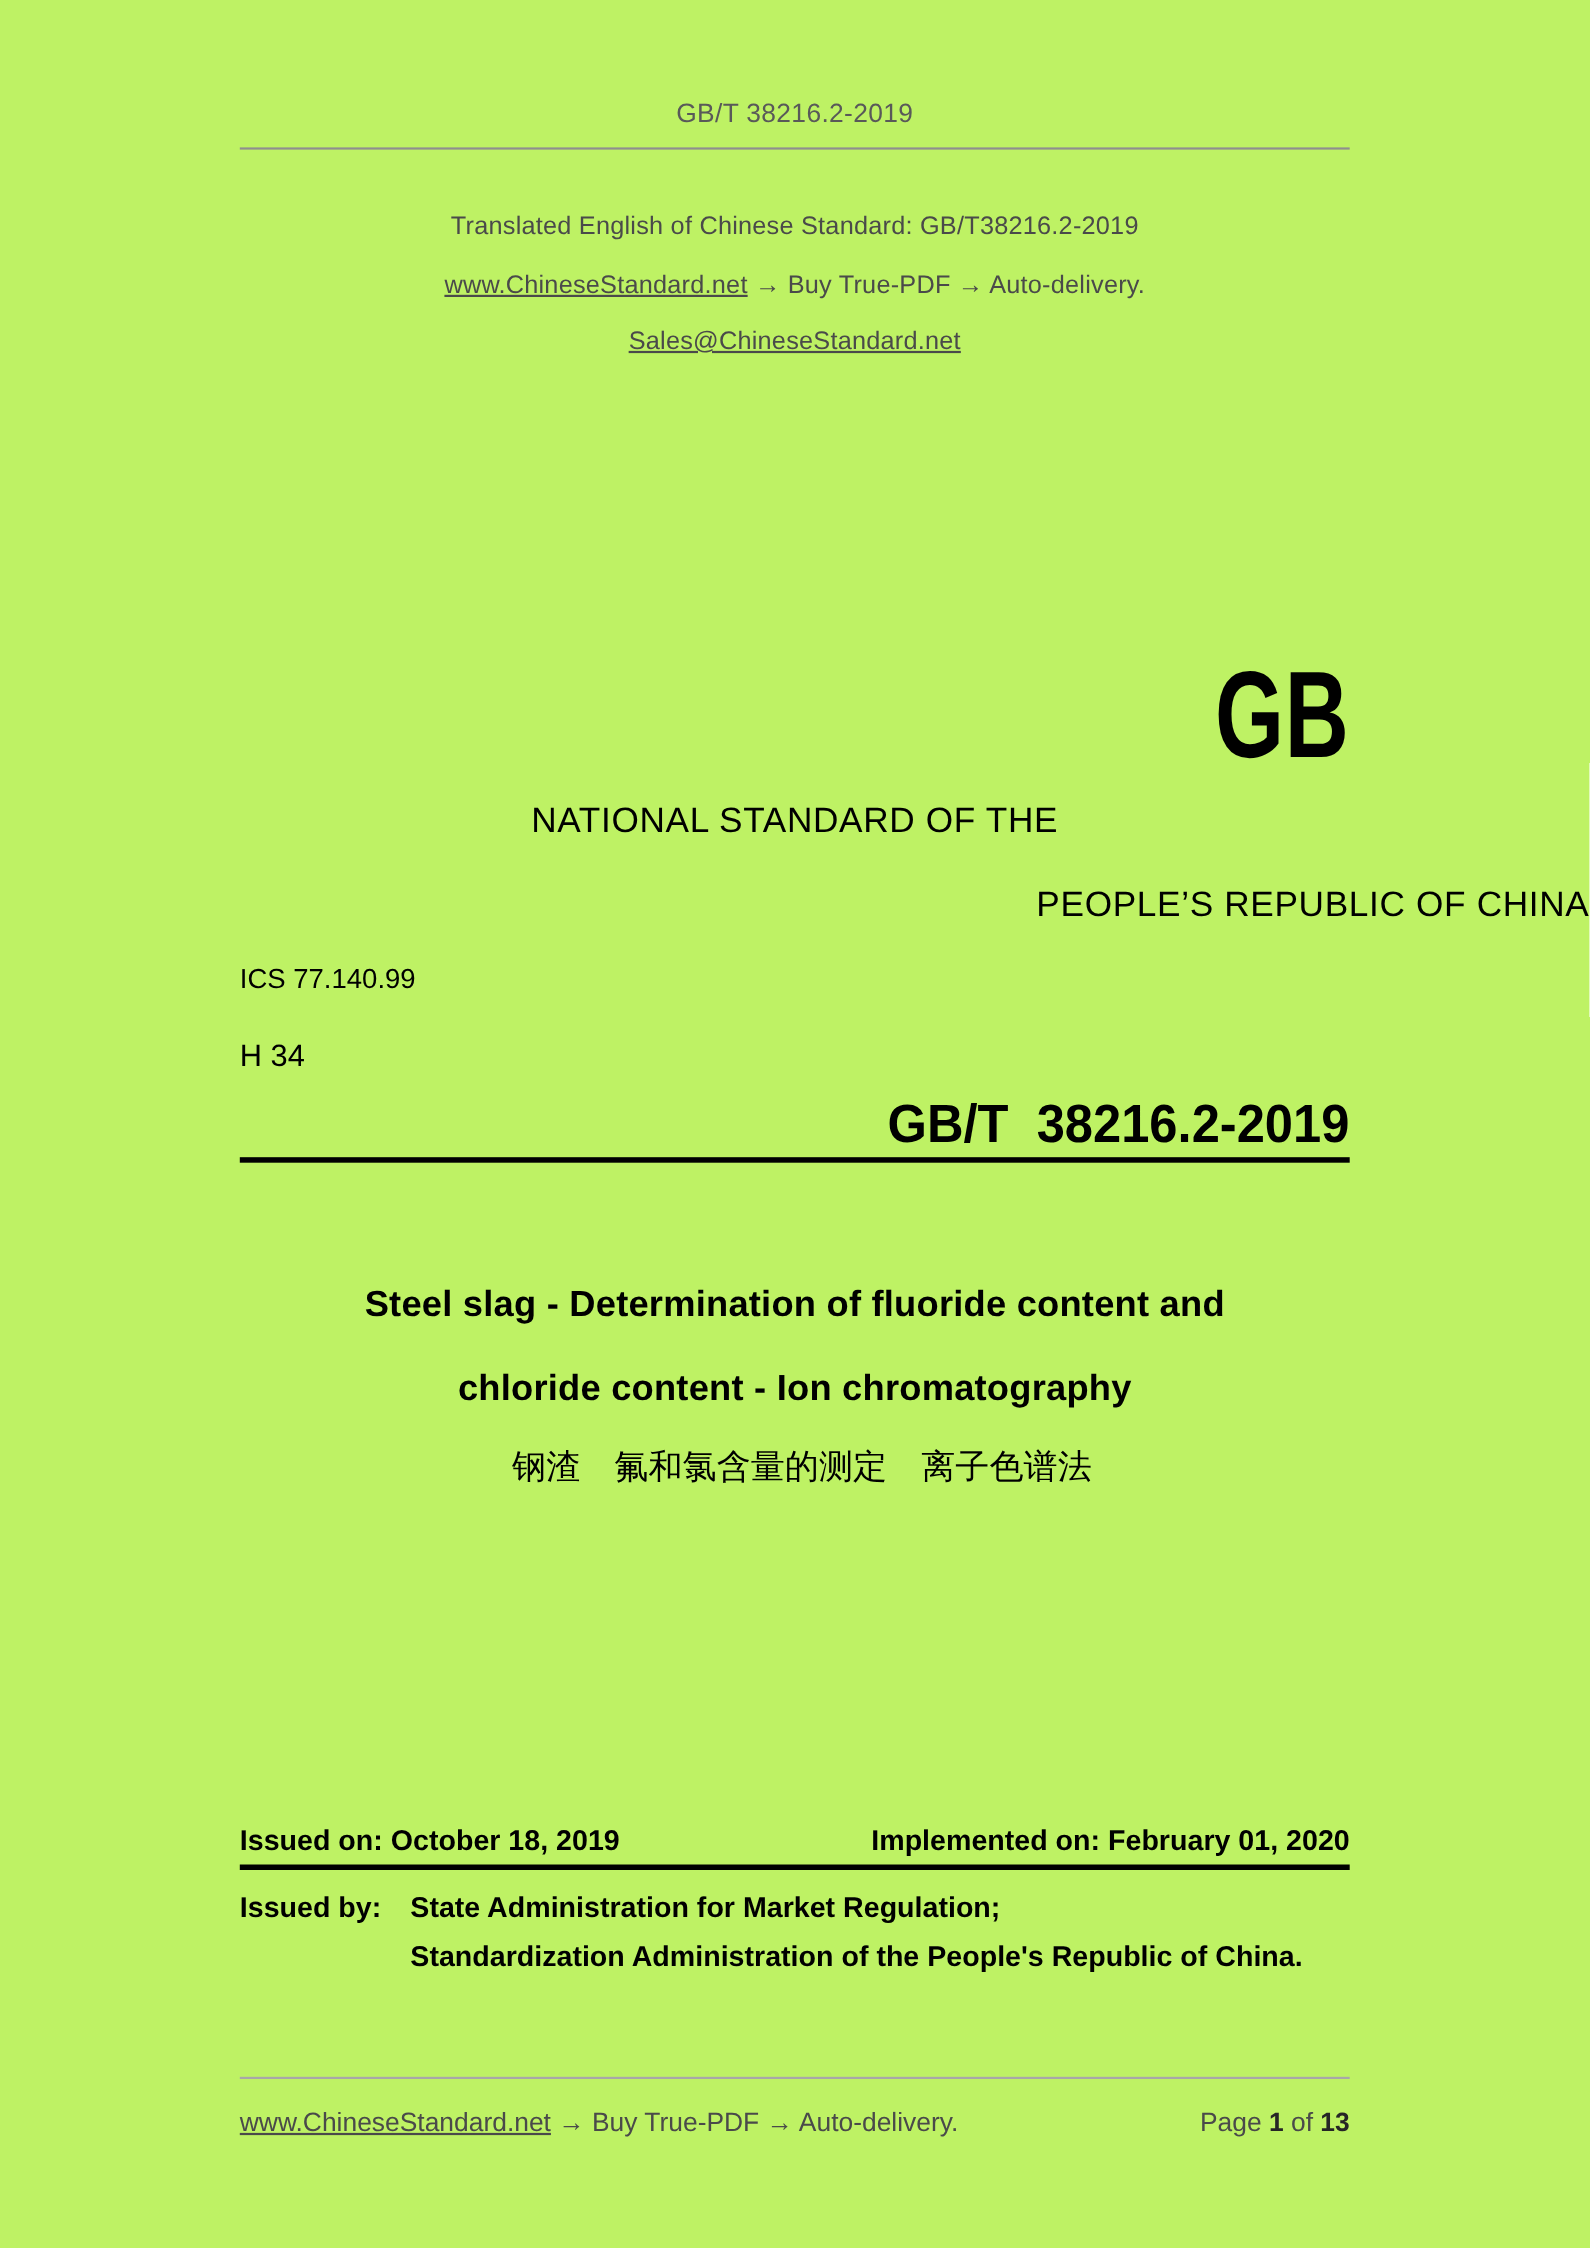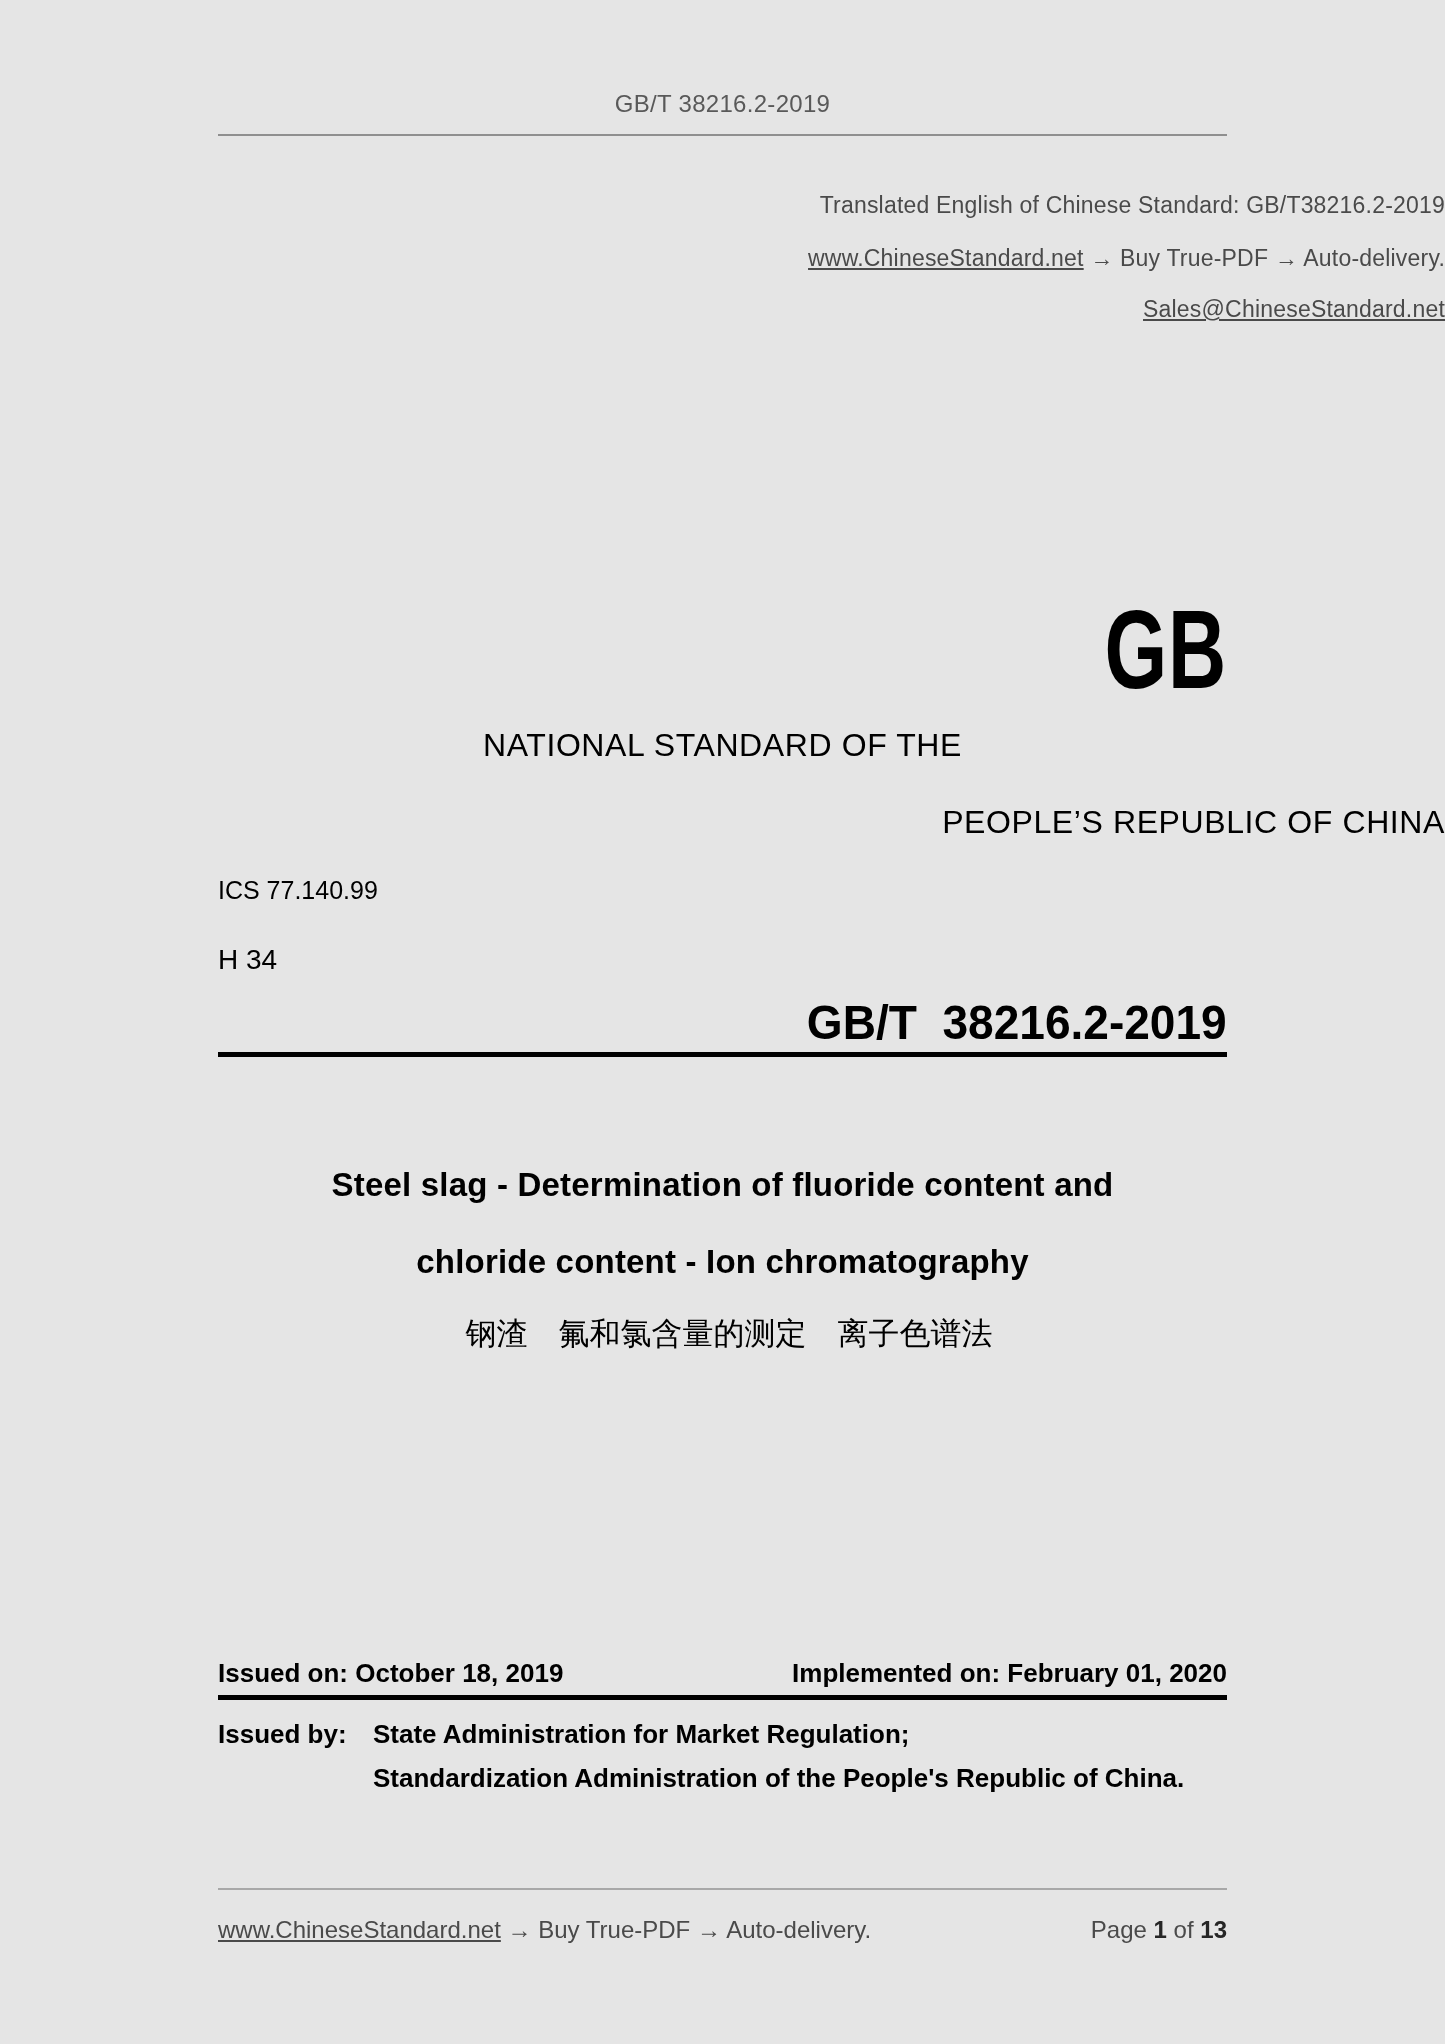--- a/index.html
+++ b/index.html
@@ -4,21 +4,21 @@
 <style>
   * { margin: 0; padding: 0; box-sizing: border-box; }
   html, body { background: #ffffff; }
   body { font-family: "Liberation Sans", "DejaVu Sans", sans-serif; }
 
   .page {
     position: relative;
     width: 1445px;
     height: 2044px;
     margin: 0 auto;
-    background: #e5e5e5;
+    background: #bef264;
     overflow: hidden;
     color: #000;
   }
 
   .abs { position: absolute; }
   .center { left: 0; right: 0; text-align: center; }
   .lm { left: 218px; }
   .rm { right: 218px; }
   .span-content { left: 218px; right: 218px; }
 
@@ -31,21 +31,20 @@
   }
   .rule-top {
     top: 134px;
     height: 2px;
     background: #8f8f8f;
   }
   .gray-line {
     font-size: 23px;
     color: #4a4a4a;
     letter-spacing: 0.2px;
-    text-align: right;
   }
   .translated-line { top: 192px; }
   .site-line { top: 245px; }
   .email-line { top: 296px; }
   .doc-link {
     color: #4a4a4a;
     text-decoration: underline;
     cursor: pointer;
   }
 

